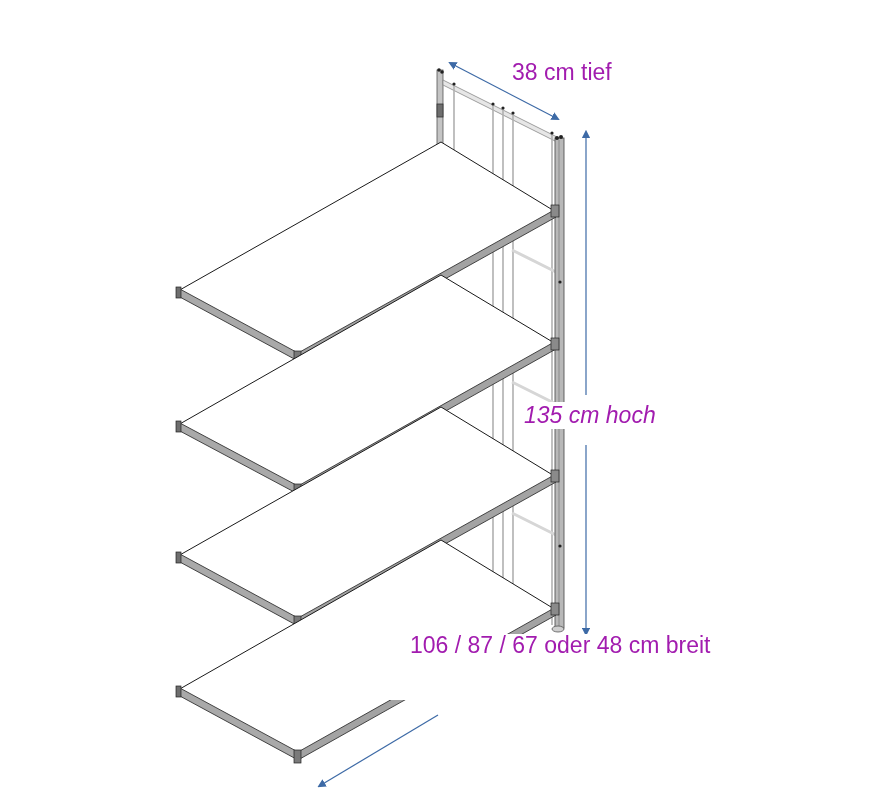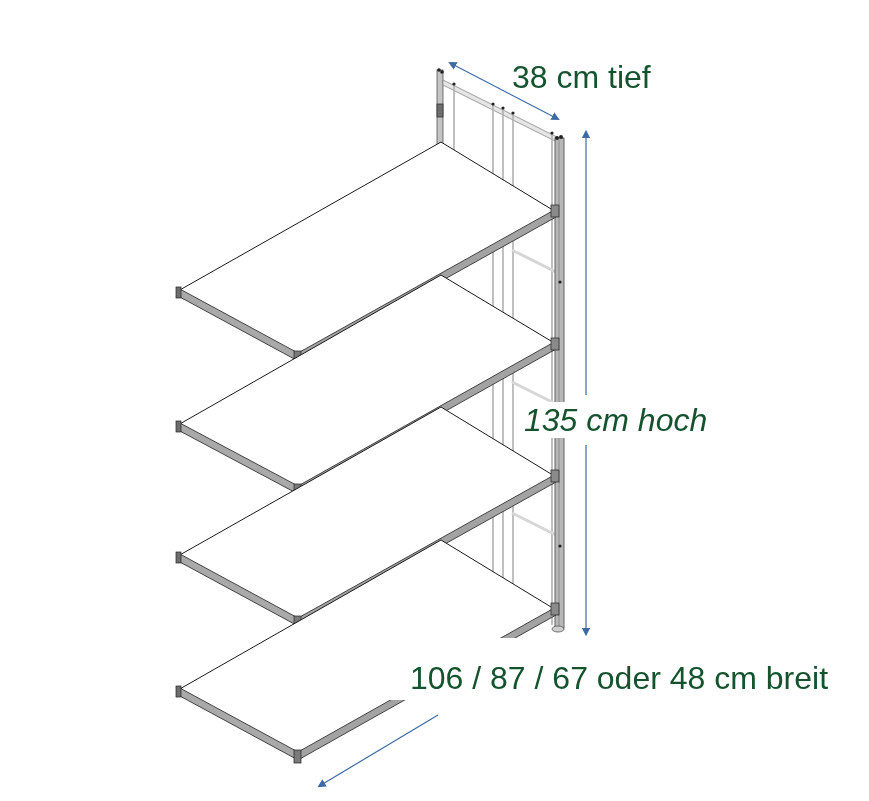--- a/index.html
+++ b/index.html
@@ -16,30 +16,30 @@
     }
     #canvas {
       position: absolute;
       left: 0;
       top: 0;
       width: 869px;
       height: 801px;
     }
     .dim-label {
       position: absolute;
-      color: #14532d;
+      color: #a21caf;
       font-family: "Liberation Sans", sans-serif;
-      font-size: 32px;
+      font-size: 23px;
       line-height: 1;
       white-space: nowrap;
       background: transparent;
     }
     #label-depth { left: 512px; top: 61px; }
     #label-height { left: 524px; top: 402px; background: #ffffff; padding: 2px 0; font-style: italic; }
-    #label-width { left: 410px; top: 662px; background: #ffffff; }
+    #label-width { left: 410px; top: 634px; background: #ffffff; }
   </style>
 </head>
 <body>
 
 <svg id="canvas" width="869" height="801" viewBox="0 0 869 801" xmlns="http://www.w3.org/2000/svg">
   <defs>
     <marker id="arrowhead" viewBox="0 0 10 10" refX="5" refY="5" markerWidth="7" markerHeight="7" orient="auto-start-reverse">
       <path d="M0,0 L10,5 L0,10 z" fill="#3d6aa6"></path>
     </marker>
   </defs>

